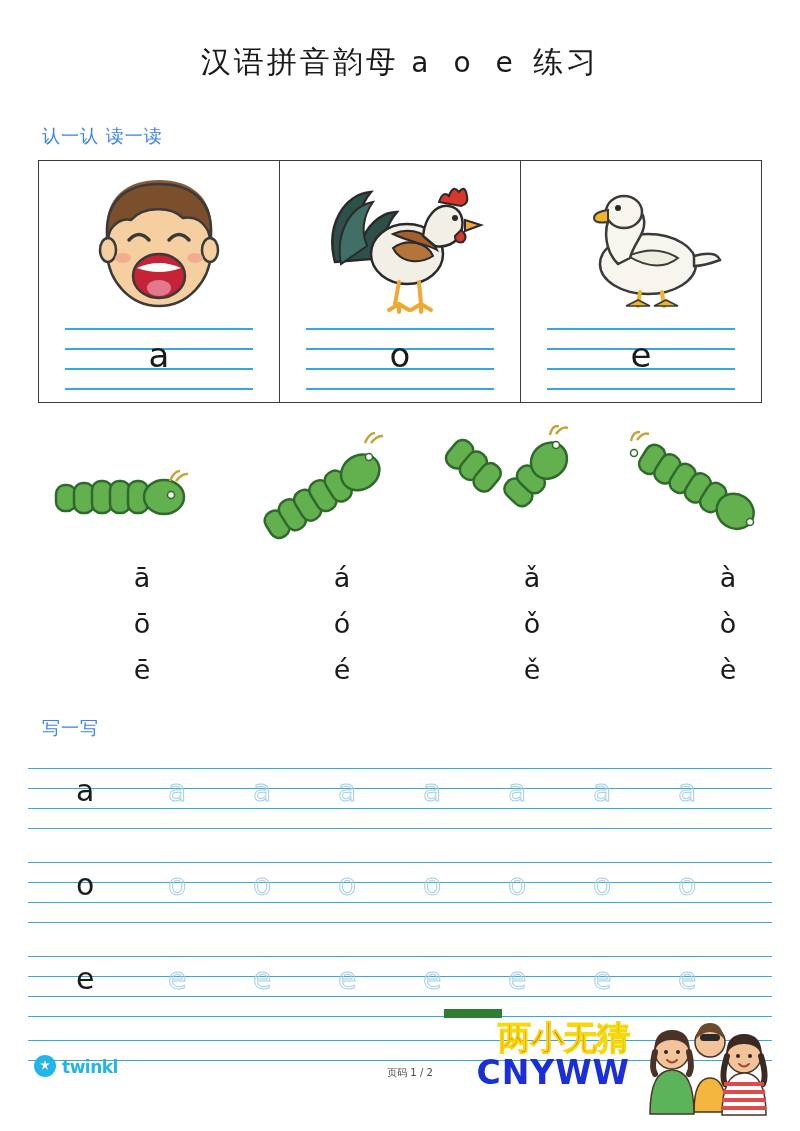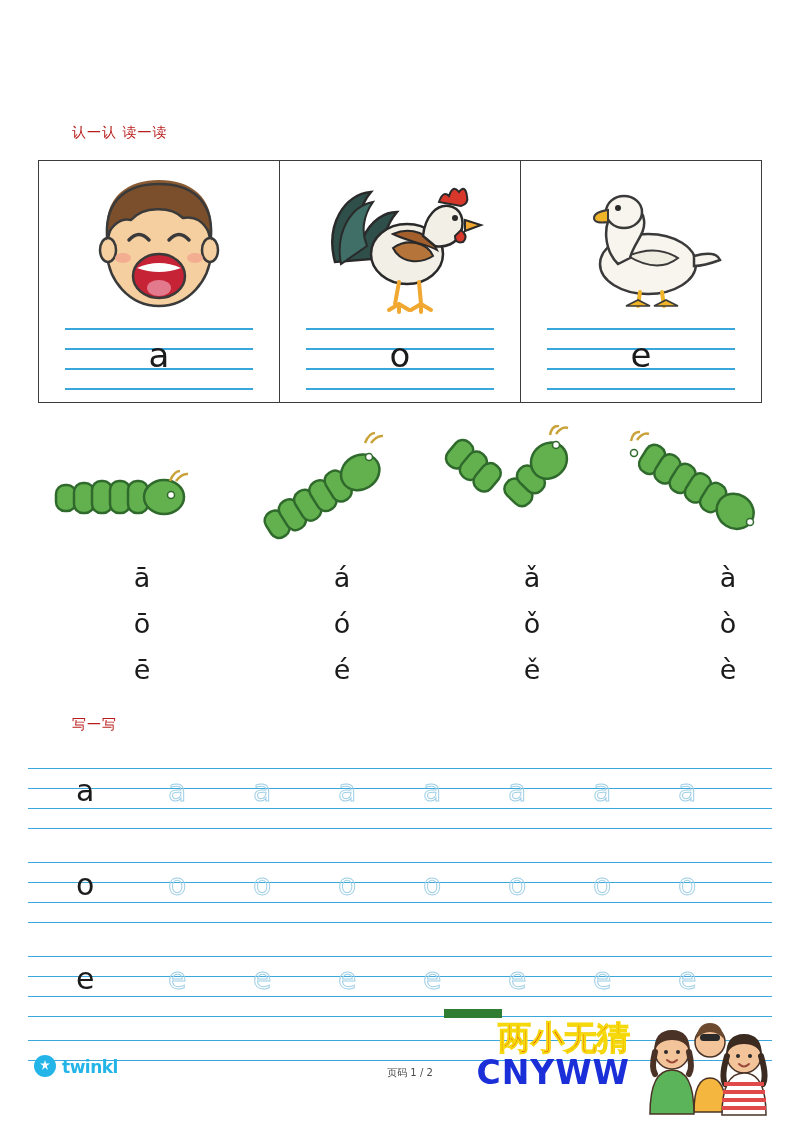--- a/index.html
+++ b/index.html
@@ -34,24 +34,23 @@
   .title .latin {
     font-family: "DejaVu Sans", sans-serif;
     letter-spacing: 8px;
     font-size: 28px;
   }
 
   
   .section-heading {
     position: absolute;
     font-family: "DejaVu Serif", serif;
-    font-size: 14px;
-    color: #b91c1c;
+    font-size: 18px;
+    color: #3b82f6;
     letter-spacing: 1px;
-    margin-left: 30px;
   }
   #heading-read { top: 124px; left: 42px; }
   #heading-write { top: 716px; left: 42px; }
 
   
   .picture-row {
     position: absolute;
     top: 160px;
     left: 38px;
     width: 724px;
@@ -286,20 +285,25 @@
     bottom: 0;
     width: 150px;
     height: 105px;
   }
 </style>
 </head>
 <body>
 
 <div class="page">
 
+  <div class="title">
+    <span>汉语拼音韵母</span>
+    <span class="latin">a o e</span>
+    <span>练习</span>
+  </div>
 
   <div class="section-heading" id="heading-read">认一认  读一读</div>
 
   <div class="picture-row">
 
     <div class="pic-cell">
       <div class="art">
         <svg width="160" height="150" viewBox="0 0 160 150">
 
           <path d="M28 62 C24 24 50 8 80 8 C110 8 136 24 132 62 Z" fill="#8a5a33"></path>

